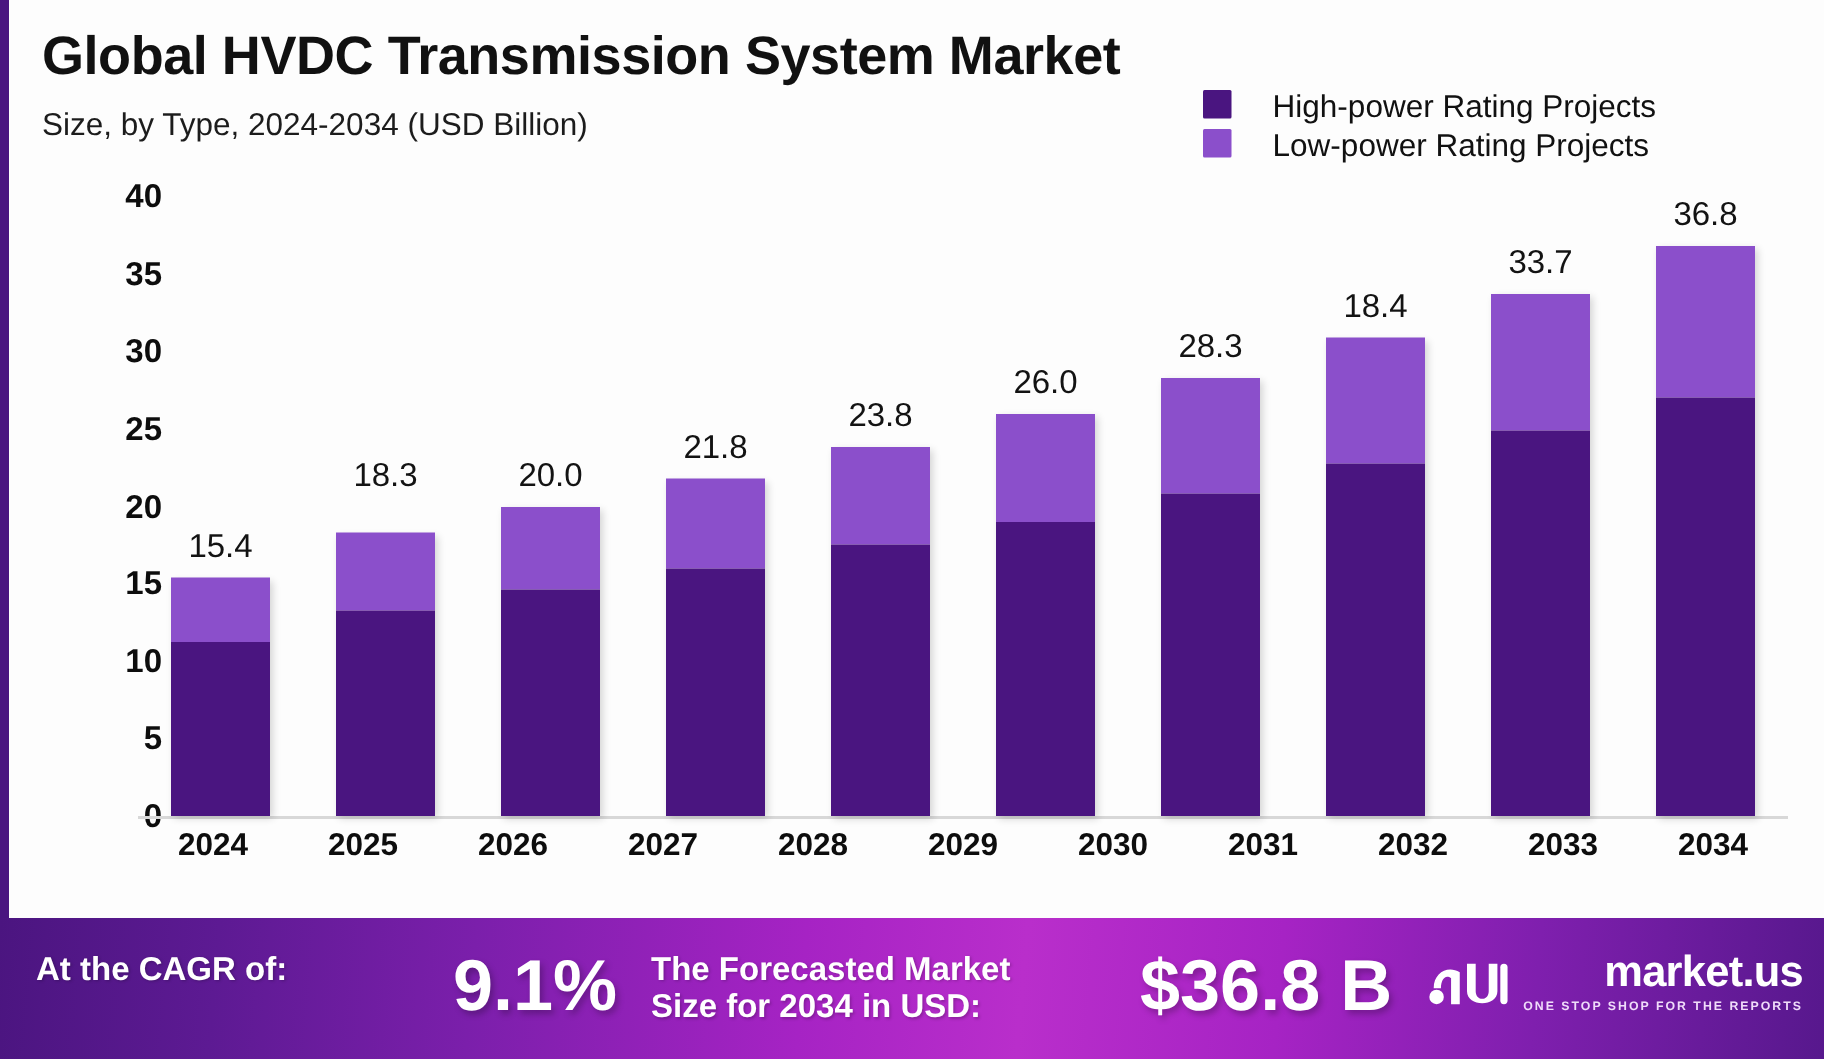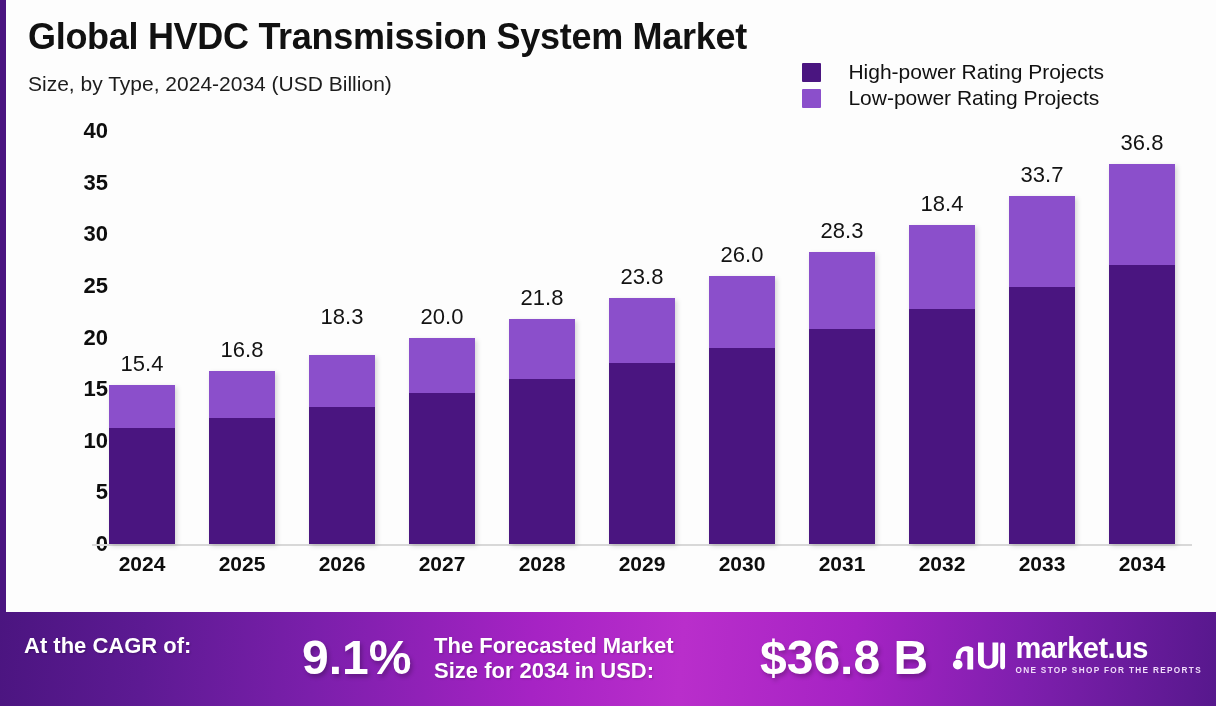--- a/index.html
+++ b/index.html
@@ -26,21 +26,21 @@
   .subtitle {
     position:absolute; left:28px; top:72px;
     font-size:21px; font-weight:400; color:#1c1c1c;
   }
 
   
   .legend {
     position:absolute; right:112px; top:60px;
     display:flex; flex-direction:column; gap:2px; align-items:flex-start;
   }
-  .legend-row { display:flex; align-items:center; gap:27px; }
+  .legend-row { display:flex; align-items:flex-start; gap:27px; }
   .legend-swatch { width:19px; height:19px; display:inline-block; border-radius:1px; }
   .legend-label { font-size:21px; color:#111; white-space:nowrap; }
 
   
   .plot {
     position:absolute;
     left:92px; top:131px; width:1100px; height:413px;
   }
   .axis-line {
     position:absolute; left:0; right:0; bottom:-2px; height:2px;
@@ -106,21 +106,21 @@
   .f-size-value {
     position:absolute; left:760px; top:18px;
     font-size:48px; font-weight:bold; color:#fff;
     text-shadow:2px 3px 4px rgba(0,0,0,0.25);
   }
   .logo {
     position:absolute; right:14px; top:22px;
     display:flex; align-items:center; gap:9px;
   }
   .logo-mark { width:56px; height:34px; }
-  .logo-text-wrap { display:flex; flex-direction:column; }
+  .logo-text-wrap { display:flex; flex-direction:column;align-items:flex-end; }
   .logo-word {
     font-size:29px; font-weight:bold; color:#fff; line-height:1;
     letter-spacing:-0.5px;
   }
   .logo-tag {
     font-size:8.2px; font-weight:bold; color:#f0dcfa;
     letter-spacing:1.35px; margin-top:3px;
   }
 </style>
 </head>
@@ -159,27 +159,20 @@
 
   <div class="plot">
     <div class="axis-line"></div>
     <div class="bars">
 
     <div class="bar-slot">
           <div class="bar-total" style="bottom: 167.005px;">15.4</div>
           <div class="bar-stack">
             <div class="seg-low" style="height: 43.365px; background: rgb(139, 79, 203);"></div>
             <div class="seg-high" style="height: 115.64px; background: rgb(74, 21, 128);"></div>
-          </div>
-        </div>
-        <div class="bar-slot">
-          <div class="bar-total" style="bottom: 181.46px;">16.8</div>
-          <div class="bar-stack">
-            <div class="seg-low" style="height: 47.495px; background: rgb(139, 79, 203);"></div>
-            <div class="seg-high" style="height: 125.965px; background: rgb(74, 21, 128);"></div>
           </div>
         </div>
         <div class="bar-slot">
           <div class="bar-total" style="bottom: 214px;">18.3</div>
           <div class="bar-stack">
             <div class="seg-low" style="height: 51.625px; background: rgb(139, 79, 203);"></div>
             <div class="seg-high" style="height: 137.322px; background: rgb(74, 21, 128);"></div>
           </div>
         </div>
         <div class="bar-slot">

